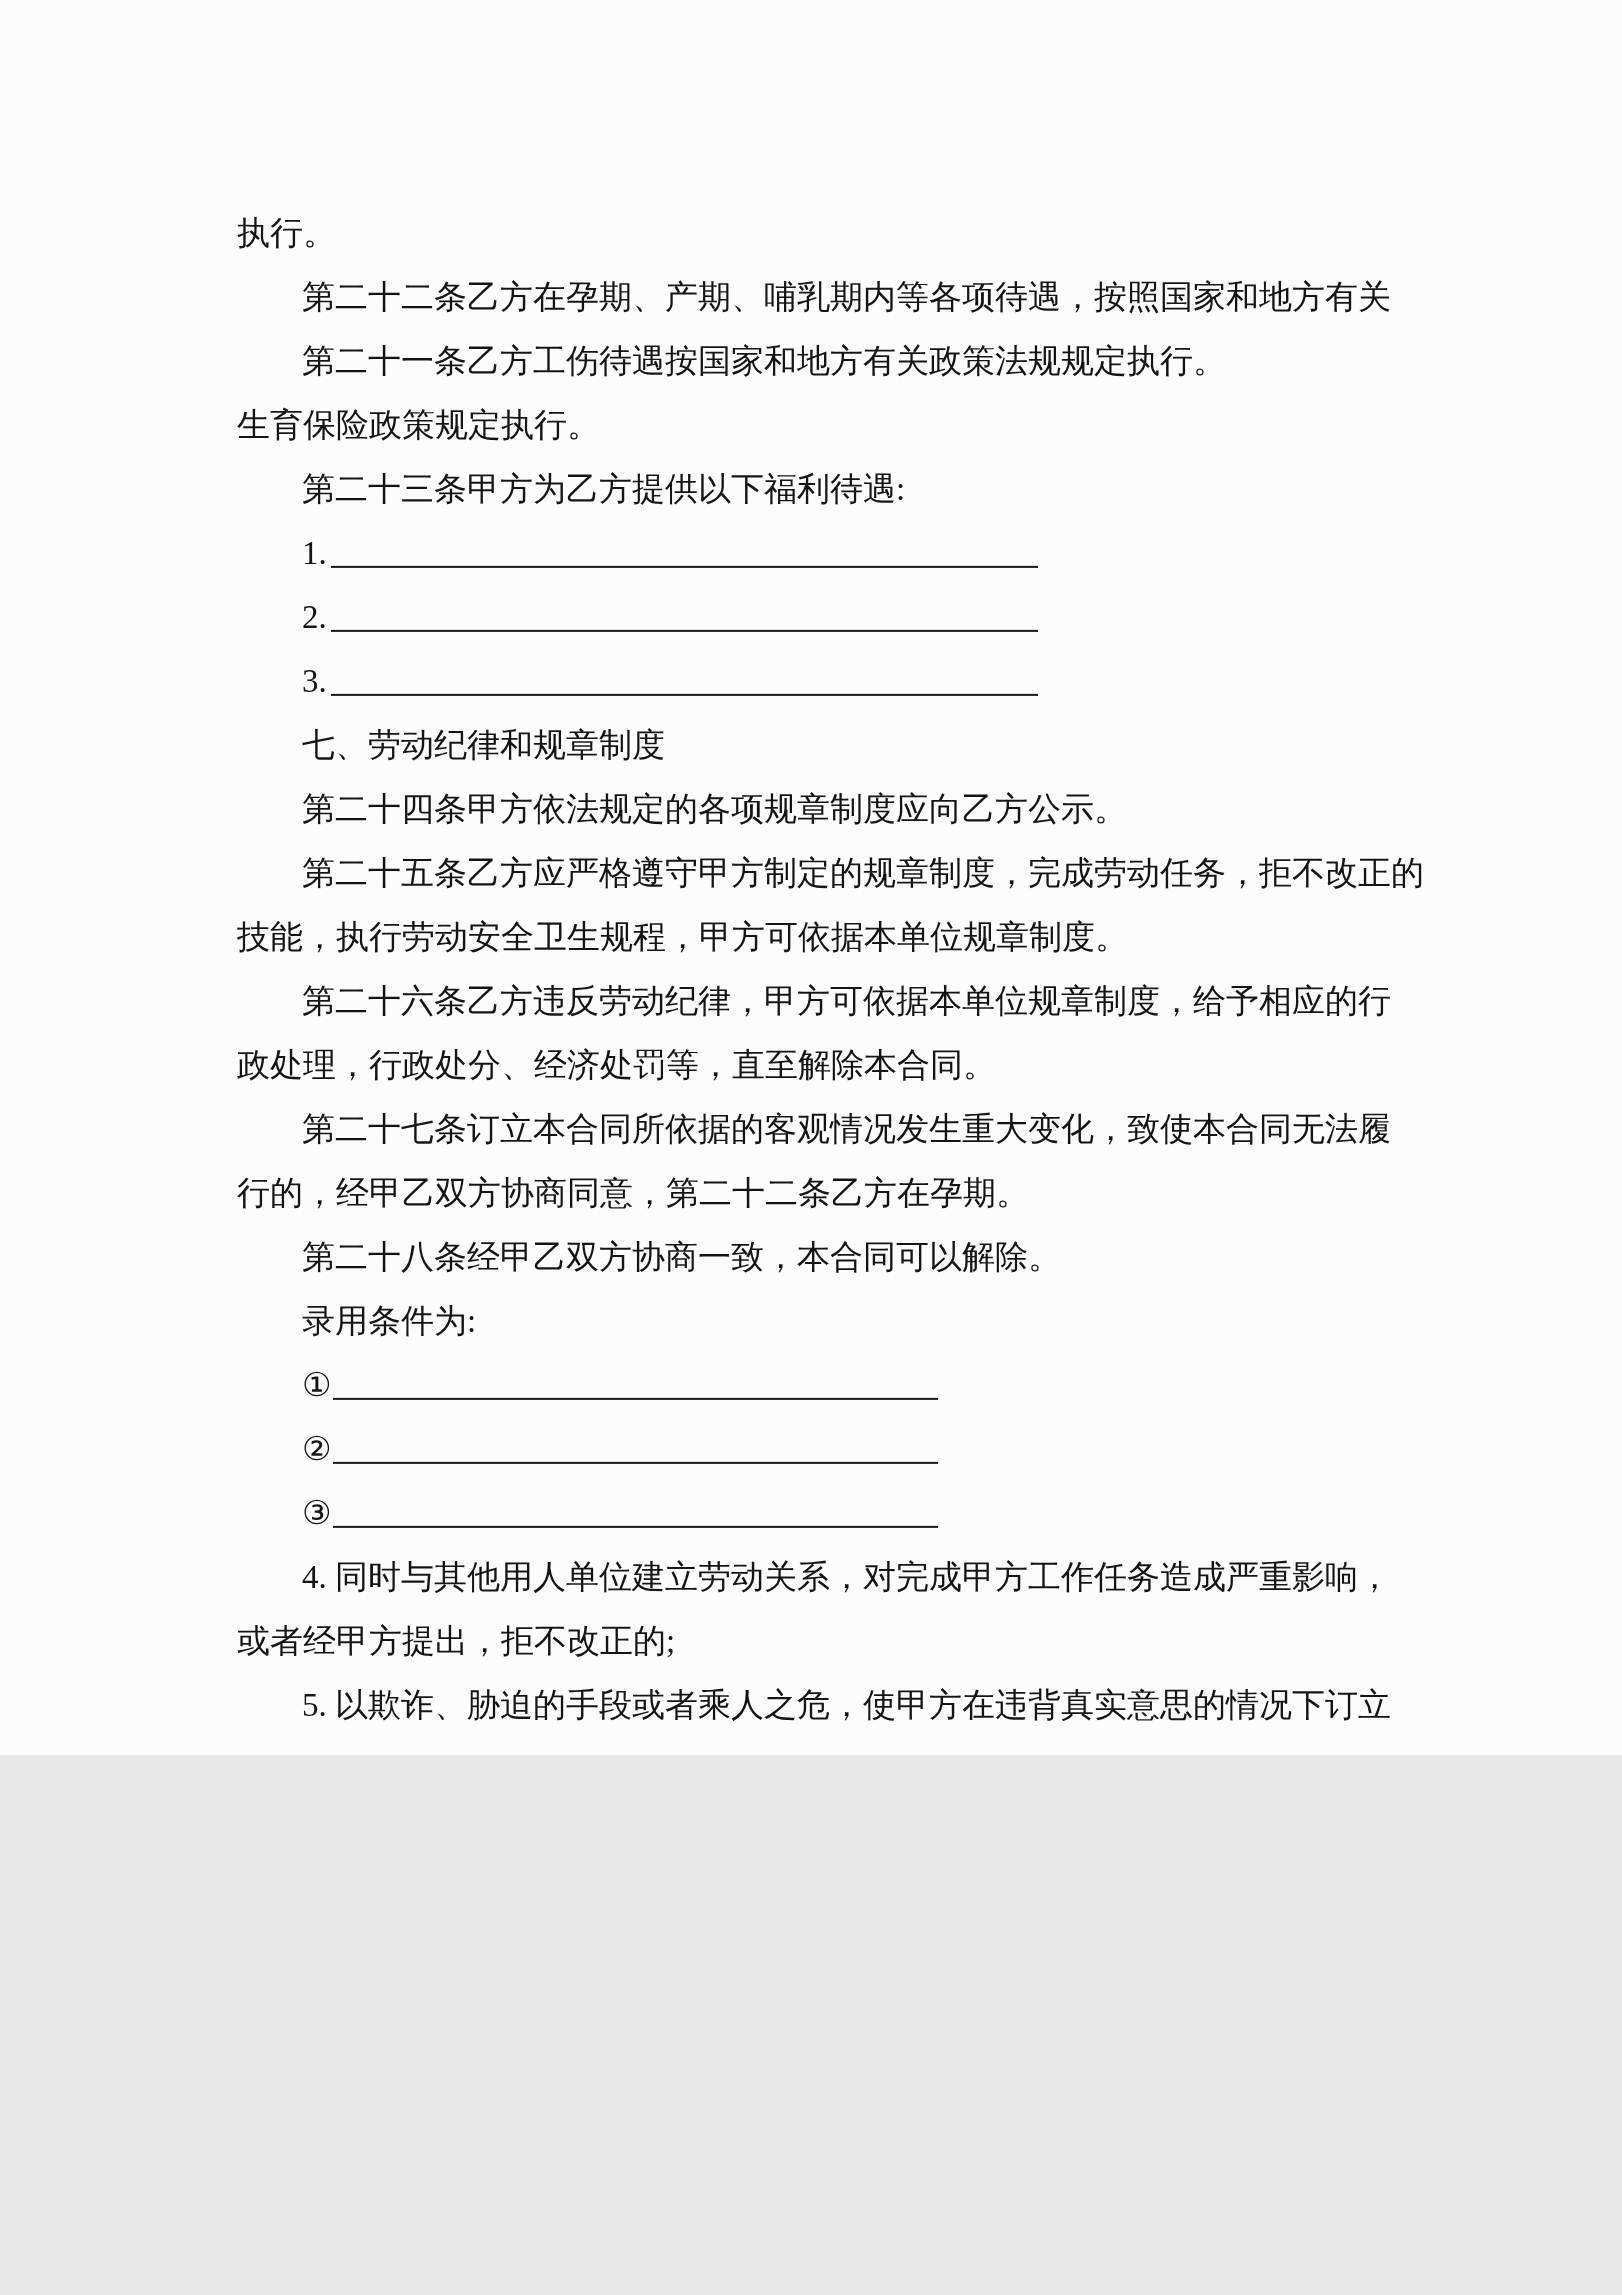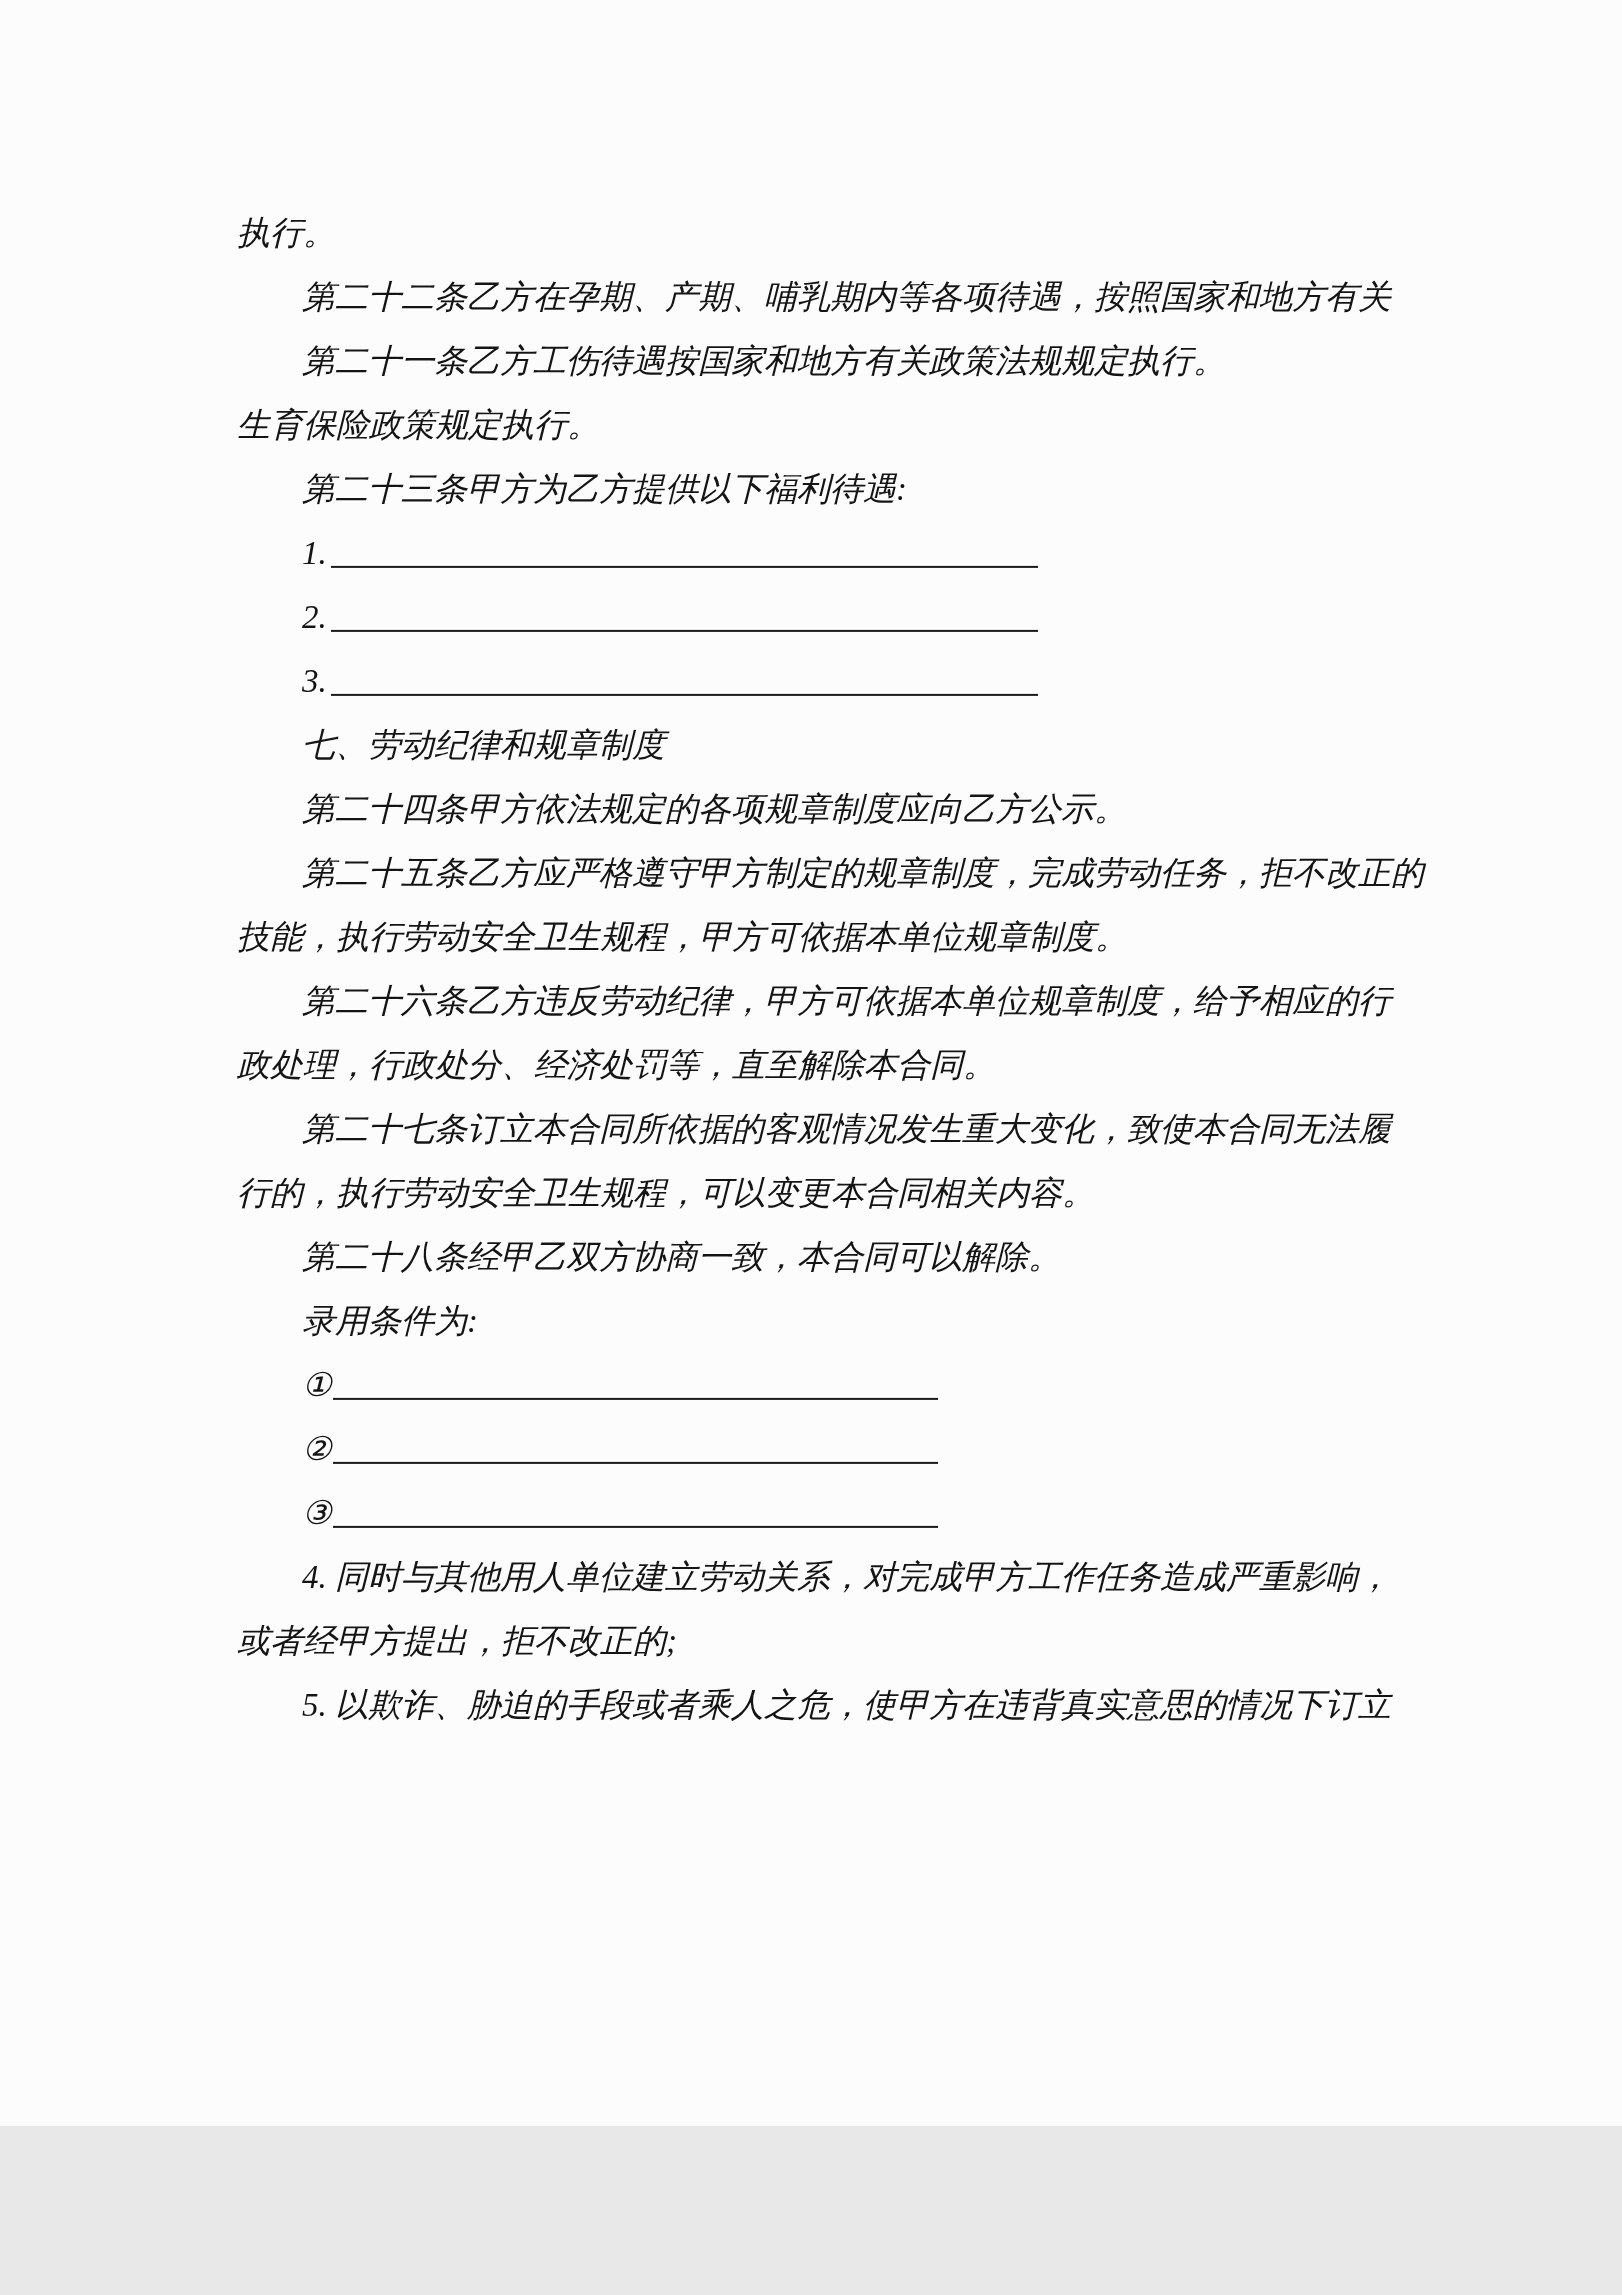--- a/index.html
+++ b/index.html
@@ -3,24 +3,23 @@
 <meta charset="utf-8">
 <style>
   html, body {
     margin: 0;
     padding: 0;
     background: #e8e8e8;
   }
   .page {
     position: relative;
     width: 1623px;
-    height: 2126px;
+    height: 1755px;
     background: #fcfcfc;
     overflow: hidden;
-    font-style: italic;
   }
   .doc {
     position: absolute;
     left: 237px;
     top: 201px;
     width: 1178px;
     font-family: "Liberation Serif", "DejaVu Serif", serif;
     font-size: 33px;
     line-height: 64px;
     color: #141414;
@@ -56,21 +55,21 @@
       <div class="line indent"><span class="label">1.</span><span class="blank numbered" style="border-bottom-color: rgb(26, 26, 26);"></span></div>
       <div class="line indent"><span class="label">2.</span><span class="blank numbered" style="border-bottom-color: rgb(26, 26, 26);"></span></div>
       <div class="line indent"><span class="label">3.</span><span class="blank numbered" style="border-bottom-color: rgb(26, 26, 26);"></span></div>
       <div class="line indent"><span class="text">七、劳动纪律和规章制度</span></div>
       <div class="line indent"><span class="text">第二十四条甲方依法规定的各项规章制度应向乙方公示。</span></div>
       <div class="line indent"><span class="text">第二十五条乙方应严格遵守甲方制定的规章制度，完成劳动任务，拒不改正的</span></div>
       <div class="line"><span class="text">技能，执行劳动安全卫生规程，甲方可依据本单位规章制度。</span></div>
       <div class="line indent"><span class="text">第二十六条乙方违反劳动纪律，甲方可依据本单位规章制度，给予相应的行</span></div>
       <div class="line"><span class="text">政处理，行政处分、经济处罚等，直至解除本合同。</span></div>
       <div class="line indent"><span class="text">第二十七条订立本合同所依据的客观情况发生重大变化，致使本合同无法履</span></div>
-      <div class="line"><span class="text">行的，执行劳动安全卫生规程，可以变更本合同相关内容。</span></div>
+      <div class="line"><span class="text">行的，经甲乙双方协商同意，第二十二条乙方在孕期。</span></div>
       <div class="line indent"><span class="text">第二十八条经甲乙双方协商一致，本合同可以解除。</span></div>
       <div class="line indent"><span class="text">录用条件为:</span></div>
       <div class="line indent"><span class="label">①</span><span class="blank circled" style="border-bottom-color: rgb(26, 26, 26);"></span></div>
       <div class="line indent"><span class="label">②</span><span class="blank circled" style="border-bottom-color: rgb(26, 26, 26);"></span></div>
       <div class="line indent"><span class="label">③</span><span class="blank circled" style="border-bottom-color: rgb(26, 26, 26);"></span></div>
       <div class="line indent"><span class="text">4. 同时与其他用人单位建立劳动关系，对完成甲方工作任务造成严重影响，</span></div>
       <div class="line"><span class="text">或者经甲方提出，拒不改正的;</span></div>
       <div class="line indent"><span class="text">5. 以欺诈、胁迫的手段或者乘人之危，使甲方在违背真实意思的情况下订立</span></div>
     </div>
 </div>

